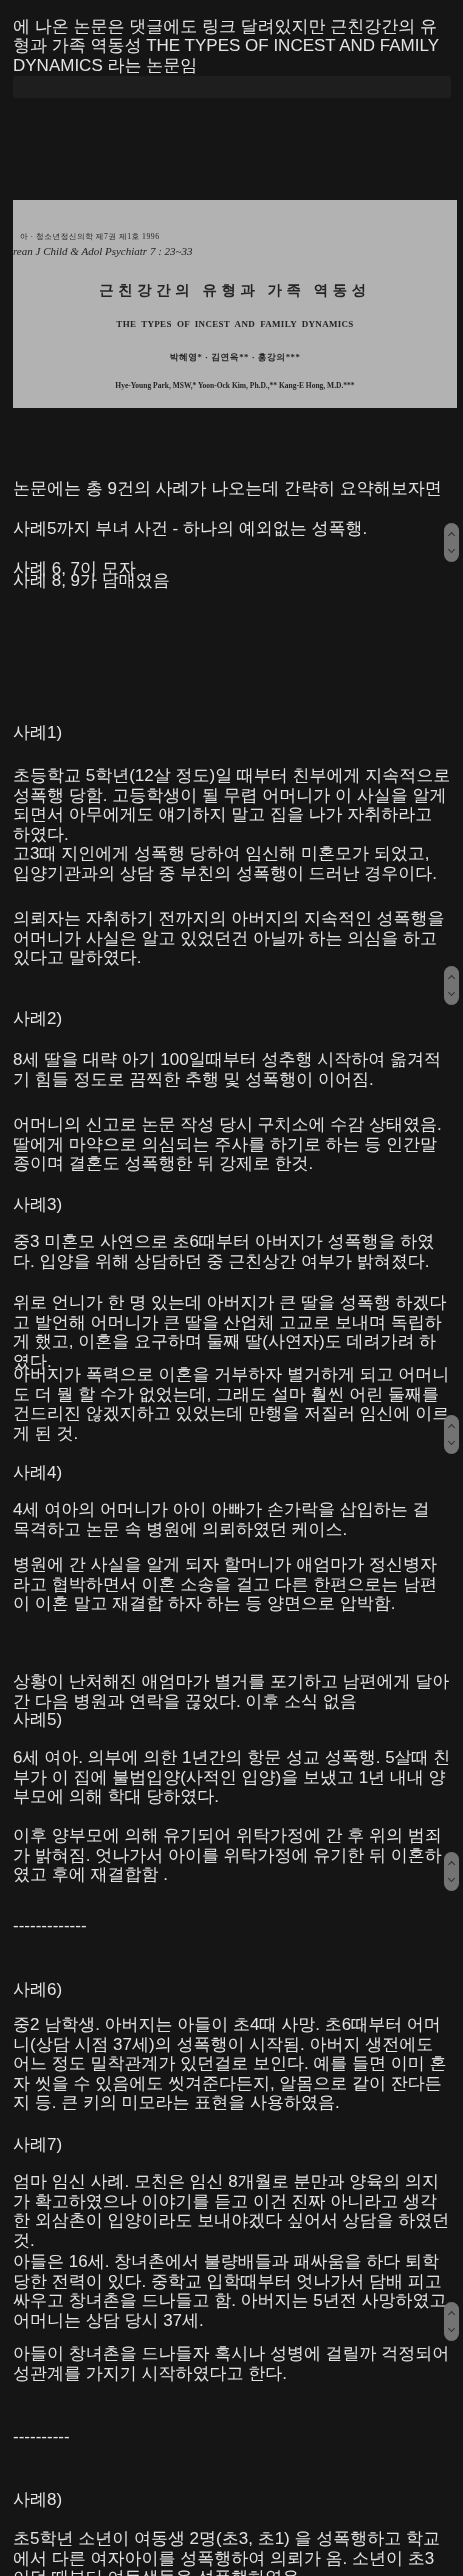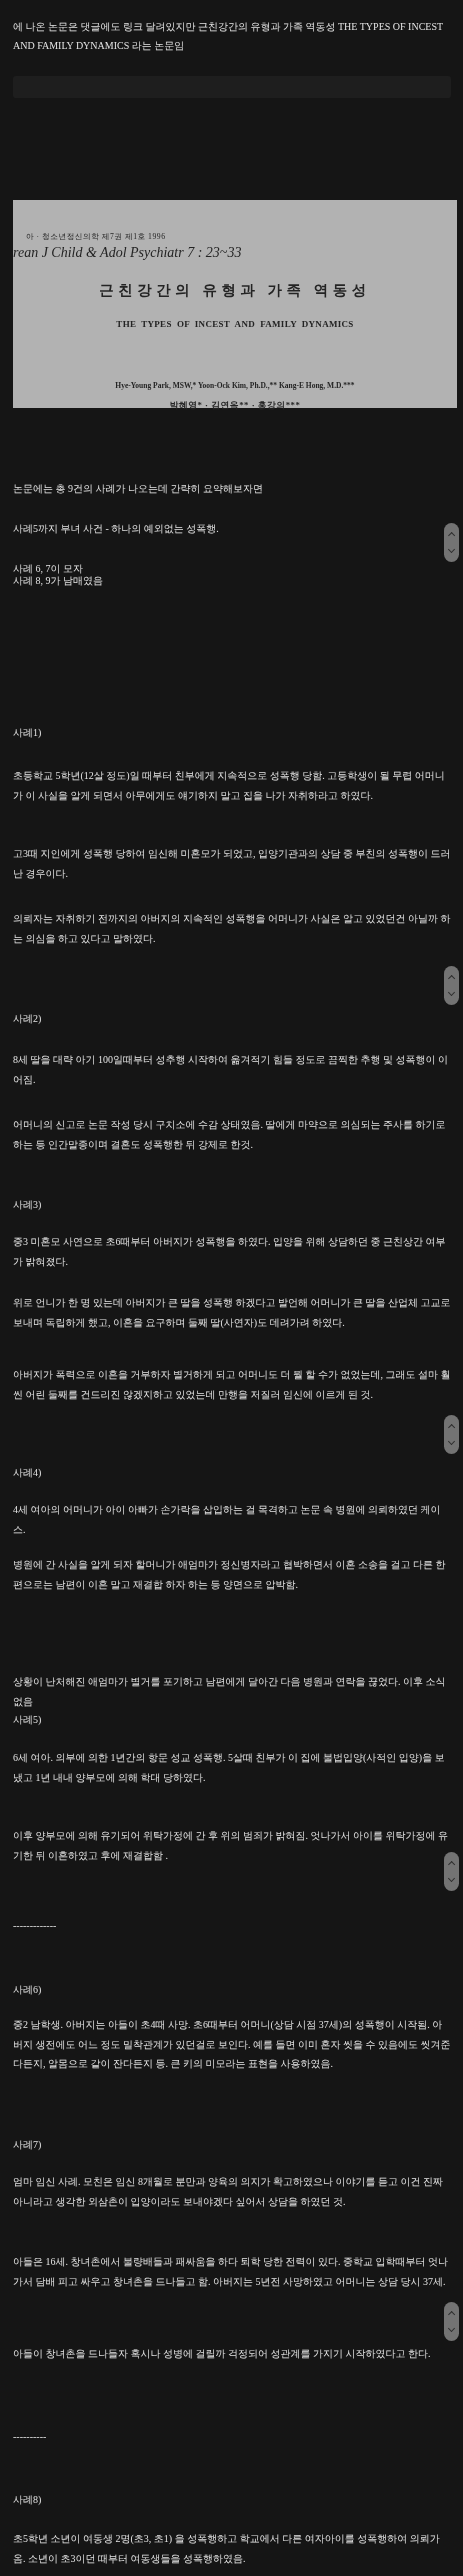--- a/index.html
+++ b/index.html
@@ -3,41 +3,41 @@
 <meta charset="utf-8">
 <style>
   html,body{margin:0;padding:0;}
   body{
     width:464px;height:3291px;position:relative;overflow:hidden;
     background:#151515;color:#e4e4e4;
     font-family:"Liberation Sans",sans-serif;
   }
   .blk{
     position:absolute;left:13px;width:438px;
-    font-size:10px;line-height:19.6px;letter-spacing:0;
-    white-space:pre-wrap;word-break:break-all;font-family:Liberation Serif, serif;
+    font-size:17px;line-height:19.6px;letter-spacing:0;
+    white-space:pre-wrap;word-break:break-all;
   }
   .attachment-bar{
     position:absolute;left:13px;top:76px;width:438px;height:21.6px;
     background:#1e1e1e;border-radius:3.1px;
   }
   
   .paper{
     position:absolute;left:13px;top:200px;width:444px;height:208px;
     background:#b2b2b2;color:#242424;
     font-family:"Liberation Serif",serif;
   }
-  .paper .jkr{position:absolute;left:13px;top:32px;font-size:7.7px;letter-spacing:0.5px;}
-  .paper .jen{position:absolute;left:0px;top:45px;font-size:14px;font-style:italic;}
+  .paper .jkr{position:absolute;left:7px;top:32px;font-size:7.7px;letter-spacing:0.5px;}
+  .paper .jen{position:absolute;left:0px;top:45px;font-size:11px;font-style:italic;}
   .paper .tkr{position:absolute;left:0;width:100%;top:81px;text-align:center;
               font-size:14.4px;font-weight:bold;letter-spacing:4.6px;}
   .paper .ten{position:absolute;left:0;width:100%;top:119px;text-align:center;
               font-size:9px;font-weight:bold;word-spacing:2.6px;letter-spacing:0.3px;}
   .paper .akr{position:absolute;left:0;width:100%;top:152px;text-align:center;
-              font-size:8.8px;font-weight:bold;letter-spacing:0.5px;margin-top:48px;}
+              font-size:8.8px;font-weight:bold;letter-spacing:0.5px;}
   .paper .aen{position:absolute;left:0;width:100%;top:181px;text-align:center;
               font-size:7.5px;font-weight:bold;}
   
   .pager{
     position:absolute;right:4.6px;width:15px;height:39px;
     background:#737373;border-radius:7.7px;
     display:flex;flex-direction:column;justify-content:space-evenly;align-items:center;
   }
   .pager button{
     background:none;border:none;padding:0;margin:0;width:10.3px;height:10.3px;

